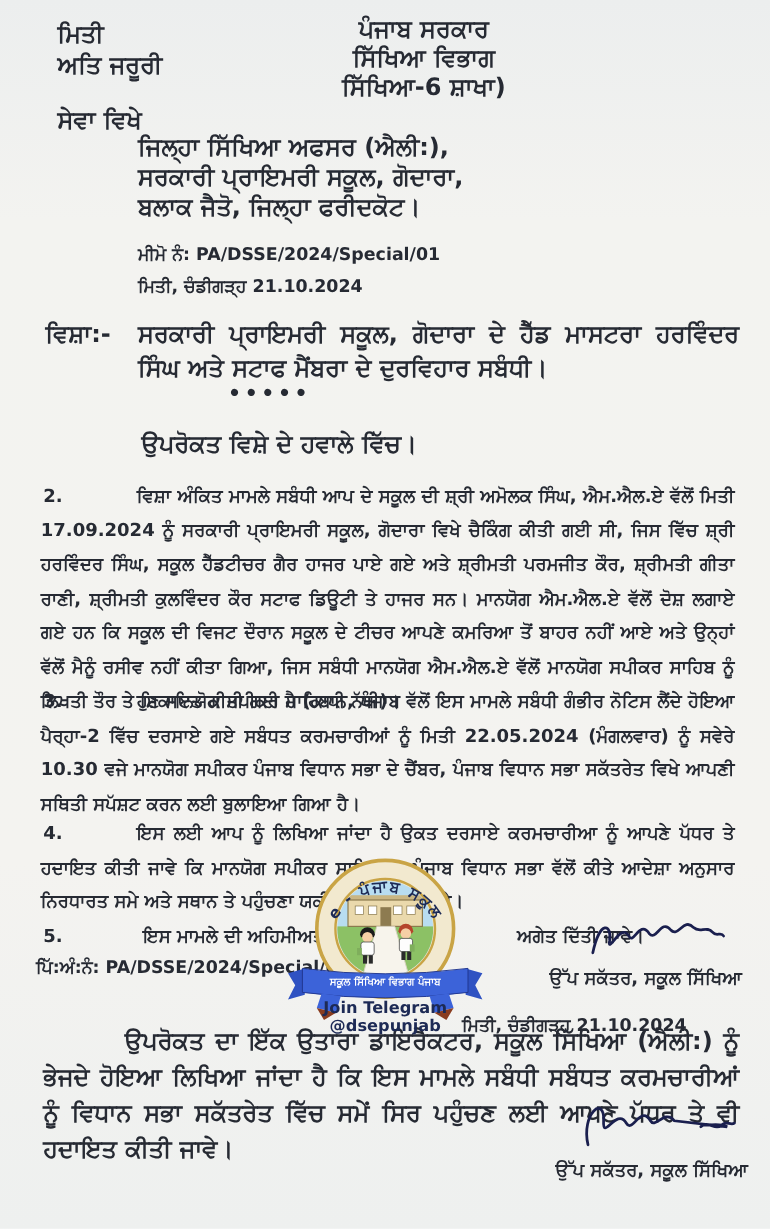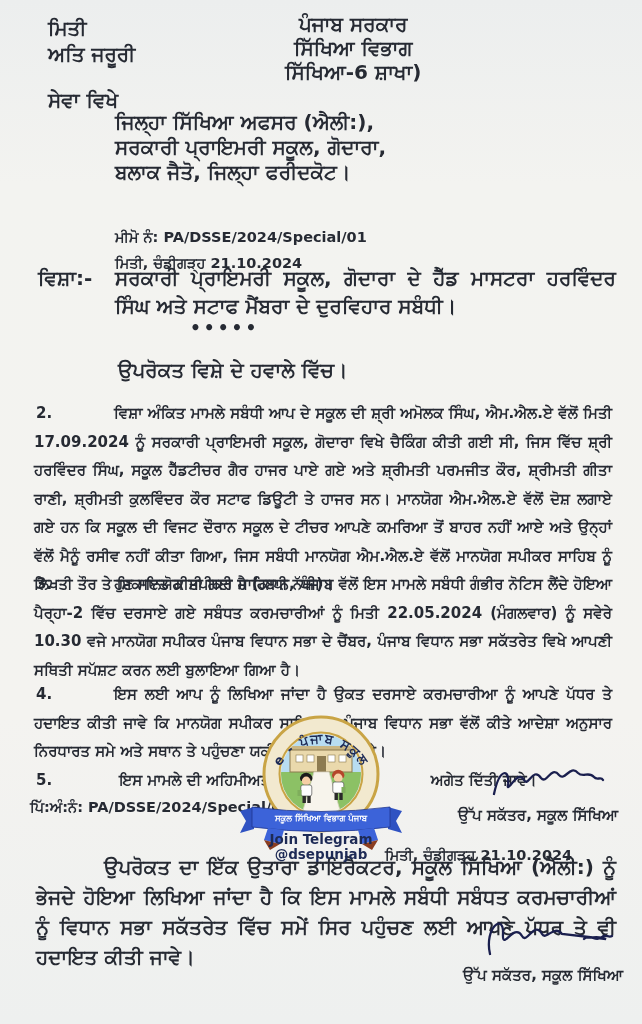--- a/index.html
+++ b/index.html
@@ -34,21 +34,21 @@
   <div>ਸਿੱਖਿਆ-6 ਸ਼ਾਖਾ)</div>
 </div>
 
 <div class="abs pg-text" style="left:48px;top:88px;">ਸੇਵਾ ਵਿਖੇ</div>
 <div class="abs pg-text" style="left:115px;top:110px;">
   <div>ਜਿਲ੍ਹਾ ਸਿੱਖਿਆ ਅਫਸਰ (ਐਲੀ:),</div>
   <div>ਸਰਕਾਰੀ ਪ੍ਰਾਇਮਰੀ ਸਕੂਲ, ਗੋਦਾਰਾ,</div>
   <div>ਬਲਾਕ ਜੈਤੋ, ਜਿਲ੍ਹਾ ਫਰੀਦਕੋਟ।</div>
 </div>
 
-<div class="abs memo-line" style="left:115px;top:200px;margin-top:24px;">
+<div class="abs memo-line" style="left:115px;top:200px;">
   <div>ਮੀਮੋ ਨੰ: PA/DSSE/2024/Special/01</div>
   <div>ਮਿਤੀ, ਚੰਡੀਗੜ੍ਹ 21.10.2024</div>
 </div>
 
 <div class="abs" style="left:38px;top:264px;width:578px;">
   <div class="subject-wrap">
     <div class="pg-text" style="width:77px;flex:0 0 77px;line-height:28px;">ਵਿਸ਼ਾ:-</div>
     <div class="pg-text" style="flex:1;line-height:28px;text-align:justify;">ਸਰਕਾਰੀ ਪ੍ਰਾਇਮਰੀ ਸਕੂਲ, ਗੋਦਾਰਾ ਦੇ ਹੈੱਡ ਮਾਸਟਰਾ ਹਰਵਿੰਦਰ ਸਿੰਘ ਅਤੇ ਸਟਾਫ ਮੈਂਬਰਾ ਦੇ ਦੁਰਵਿਹਾਰ ਸਬੰਧੀ।</div>
   </div>
 </div>

